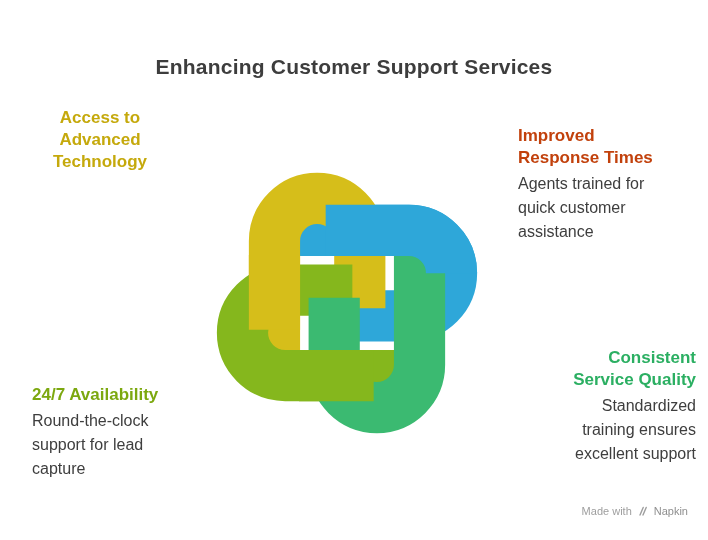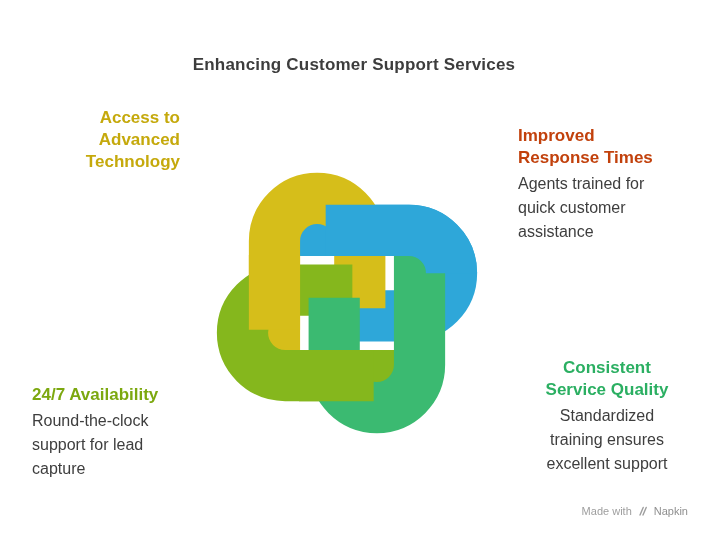--- a/index.html
+++ b/index.html
@@ -1,27 +1,27 @@
 <!DOCTYPE html>
 <html><head>
 <meta charset="utf-8">
 <style>
   html,body{margin:0;padding:0;background:#ffffff;}
   body{font-family:"Liberation Sans",sans-serif;}
   .canvas{position:relative;width:708px;height:540px;background:#ffffff;overflow:hidden;}
   .title{position:absolute;top:55px;left:0;width:100%;text-align:center;
-         font-size:17px;font-weight:bold;color:#3d3d3d;letter-spacing:.2px;}
+         font-size:21px;font-weight:bold;color:#3d3d3d;letter-spacing:.2px;}
   .section{position:absolute;}
   .heading{font-weight:bold;font-size:17px;line-height:22px;white-space:pre-line;}
   .body-text{margin-top:3px;font-size:16px;line-height:24px;color:#3e3e3e;white-space:pre-line;}
-  .q-tl{top:107px;left:20px;width:160px;text-align:right;}
+  .q-tl{top:107px;left:20px;width:160px;text-align:center;}
   .q-tl .body-text{margin-top:18px;}
   .q-tr{top:119px;left:518px;width:178px;text-align:left;}
   .q-bl{top:384px;left:32px;width:152px;text-align:left;}
-  .q-br{top:357px;left:518px;width:178px;text-align:center;}
+  .q-br{top:347px;left:518px;width:178px;text-align:right;}
   .knot{position:absolute;left:187px;top:143px;width:320px;height:320px;}
   .knot svg{display:block;}
   .footer{position:absolute;right:20px;bottom:23px;display:flex;align-items:flex-end;
           gap:5px;font-size:11px;color:#9e9e9e;}
   .footer .brand{color:#8f8f8f;}
 </style>
 </head>
 <body>
 
 <div class="canvas">

